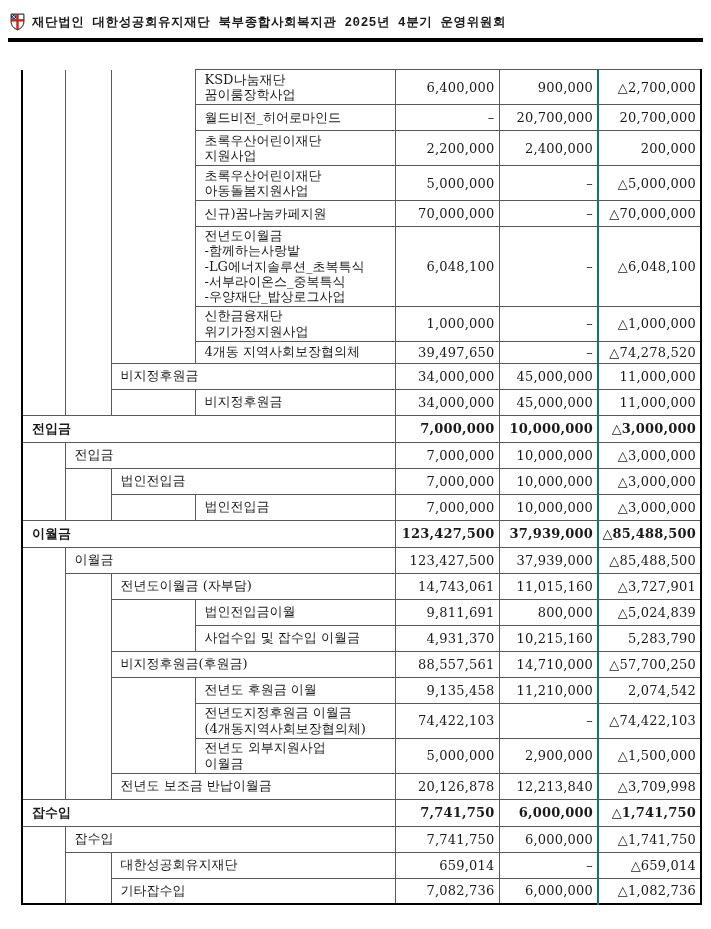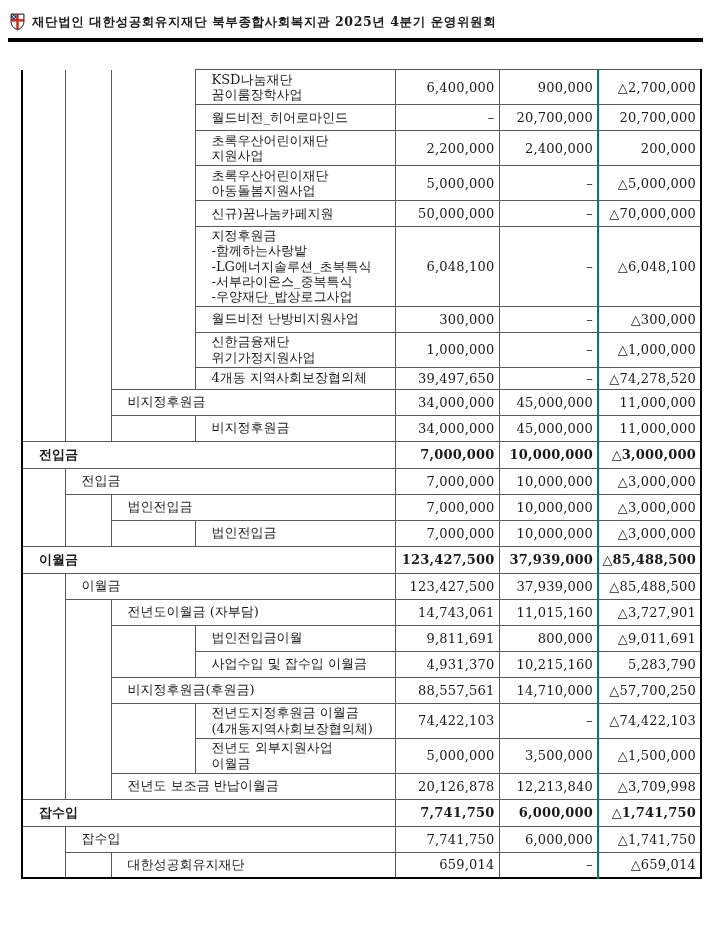--- a/index.html
+++ b/index.html
@@ -6,21 +6,21 @@
   body{
     width:711px;height:929px;
     background:#ffffff;
     font-family:"DejaVu Serif","Liberation Serif",serif;
     color:#1a1a1a;
     position:relative;
     overflow:hidden;
   }
   .header{
     display:flex;align-items:center;gap:7px;
-    padding:13px 0 0 10px;height:18px;
+    padding:13px 0 0 10px;height:18px;font-family:Liberation Mono, monospace;
   }
   .logo{flex:0 0 auto;display:block;}
   .title{
     font-size:12.5px;font-weight:bold;letter-spacing:0.6px;
     white-space:nowrap;
   }
   .rule{height:4px;background:#000;margin:7px 8px 0 8px;}
   table.budget{
     border-collapse:collapse;table-layout:fixed;
     width:679px;margin:27px 0 0 21px;
@@ -30,21 +30,21 @@
     border-top:none;
   }
   td{
     border:1px solid #595959;
     font-size:13px;
     padding:1px 3px;
     vertical-align:middle;
     overflow:hidden;
   }
   td.ind{border-top:none;border-bottom:none;padding:0;}
-  td.label{white-space:pre-line;line-height:1.18;padding-left:16px;}
+  td.label{white-space:pre-line;line-height:1.18;padding-left:9px;}
   td.num{text-align:right;padding-right:4px;letter-spacing:0.2px;}
   td.num3{border-left:2px solid #0f766e;}
   tr.bold td{font-weight:bold;}
   tr.h1{height:26px;}
   tr.h2{height:35px;}
   tr.h5{height:70px;}
   tr.hs{height:22px;}
   tr.hb{height:27px;}
 </style>
 </head>
@@ -119,46 +119,37 @@
 아동돌봄지원사업</td>
         <td class="num">5,000,000</td>
         <td class="num">–</td>
         <td class="num num3">△5,000,000</td>
       </tr>
       <tr class="h1">
         <td class="ind"></td>
         <td class="ind"></td>
         <td class="ind"></td>
         <td colspan="1" class="label">신규)꿈나눔카페지원</td>
-        <td class="num">50,000,000</td>
+        <td class="num">70,000,000</td>
         <td class="num">–</td>
         <td class="num num3">△70,000,000</td>
       </tr>
       <tr class="h5">
         <td class="ind"></td>
         <td class="ind"></td>
         <td class="ind"></td>
-        <td colspan="1" class="label">지정후원금
+        <td colspan="1" class="label">전년도이월금
 -함께하는사랑밭
 -LG에너지솔루션_초복특식
 -서부라이온스_중복특식
 -우양재단_밥상로그사업</td>
         <td class="num">6,048,100</td>
         <td class="num">–</td>
         <td class="num num3">△6,048,100</td>
       </tr>
-      <tr class="h1">
-        <td class="ind"></td>
-        <td class="ind"></td>
-        <td class="ind"></td>
-        <td colspan="1" class="label">월드비전 난방비지원사업</td>
-        <td class="num">300,000</td>
-        <td class="num">–</td>
-        <td class="num num3">△300,000</td>
-      </tr>
       <tr class="h2">
         <td class="ind"></td>
         <td class="ind"></td>
         <td class="ind"></td>
         <td colspan="1" class="label">신한금융재단
 위기가정지원사업</td>
         <td class="num">1,000,000</td>
         <td class="num">–</td>
         <td class="num num3">△1,000,000</td>
       </tr>
@@ -239,57 +230,66 @@
         <td class="num">11,015,160</td>
         <td class="num num3">△3,727,901</td>
       </tr>
       <tr class="h1">
         <td class="ind"></td>
         <td class="ind"></td>
         <td class="ind"></td>
         <td colspan="1" class="label">법인전입금이월</td>
         <td class="num">9,811,691</td>
         <td class="num">800,000</td>
-        <td class="num num3">△9,011,691</td>
+        <td class="num num3">△5,024,839</td>
       </tr>
       <tr class="h1">
         <td class="ind"></td>
         <td class="ind"></td>
         <td class="ind"></td>
         <td colspan="1" class="label">사업수입 및 잡수입 이월금</td>
         <td class="num">4,931,370</td>
         <td class="num">10,215,160</td>
         <td class="num num3">5,283,790</td>
       </tr>
       <tr class="h1">
         <td class="ind"></td>
         <td class="ind"></td>
         <td colspan="2" class="label">비지정후원금(후원금)</td>
         <td class="num">88,557,561</td>
         <td class="num">14,710,000</td>
         <td class="num num3">△57,700,250</td>
       </tr>
+      <tr class="h1">
+        <td class="ind"></td>
+        <td class="ind"></td>
+        <td class="ind"></td>
+        <td colspan="1" class="label">전년도 후원금 이월</td>
+        <td class="num">9,135,458</td>
+        <td class="num">11,210,000</td>
+        <td class="num num3">2,074,542</td>
+      </tr>
       <tr class="h2">
         <td class="ind"></td>
         <td class="ind"></td>
         <td class="ind"></td>
         <td colspan="1" class="label">전년도지정후원금 이월금
 (4개동지역사회보장협의체)</td>
         <td class="num">74,422,103</td>
         <td class="num">–</td>
         <td class="num num3">△74,422,103</td>
       </tr>
       <tr class="h2">
         <td class="ind"></td>
         <td class="ind"></td>
         <td class="ind"></td>
         <td colspan="1" class="label">전년도 외부지원사업
 이월금</td>
         <td class="num">5,000,000</td>
-        <td class="num">3,500,000</td>
+        <td class="num">2,900,000</td>
         <td class="num num3">△1,500,000</td>
       </tr>
       <tr class="h1">
         <td class="ind"></td>
         <td class="ind"></td>
         <td colspan="2" class="label">전년도 보조금 반납이월금</td>
         <td class="num">20,126,878</td>
         <td class="num">12,213,840</td>
         <td class="num num3">△3,709,998</td>
       </tr>
@@ -307,14 +307,22 @@
         <td class="num num3">△1,741,750</td>
       </tr>
       <tr class="h1">
         <td class="ind"></td>
         <td class="ind"></td>
         <td colspan="2" class="label">대한성공회유지재단</td>
         <td class="num">659,014</td>
         <td class="num">–</td>
         <td class="num num3">△659,014</td>
       </tr>
+      <tr class="h1">
+        <td class="ind"></td>
+        <td class="ind"></td>
+        <td colspan="2" class="label">기타잡수입</td>
+        <td class="num">7,082,736</td>
+        <td class="num">6,000,000</td>
+        <td class="num num3">△1,082,736</td>
+      </tr>
     </tbody>
 </table>
 
 </body></html>

